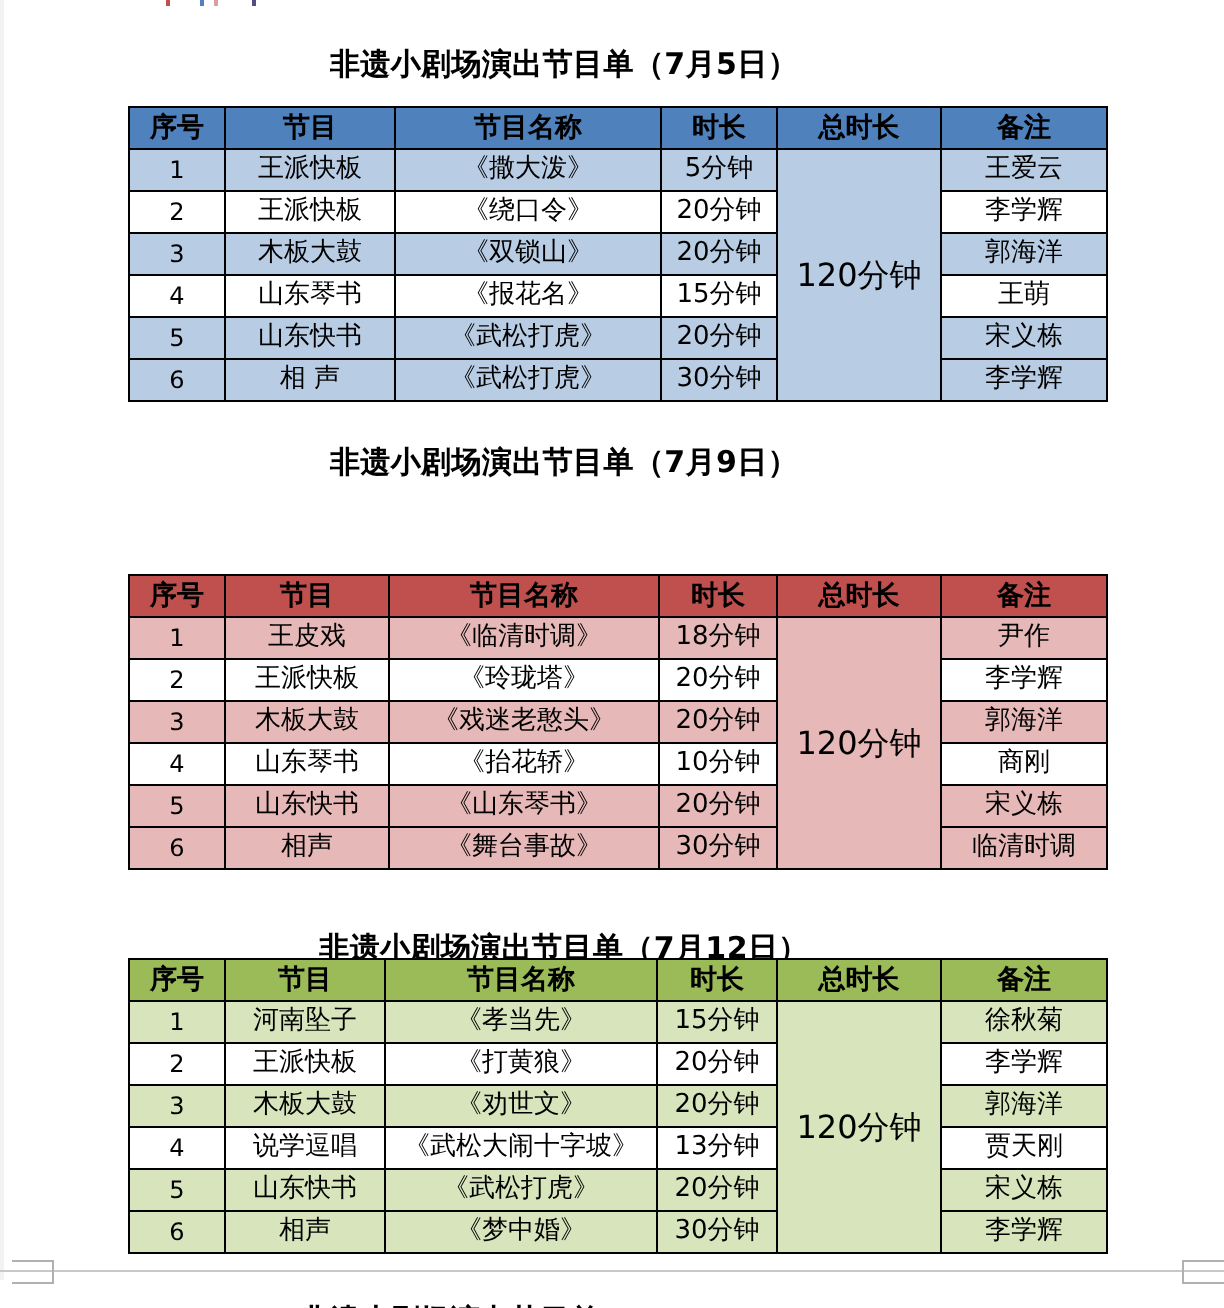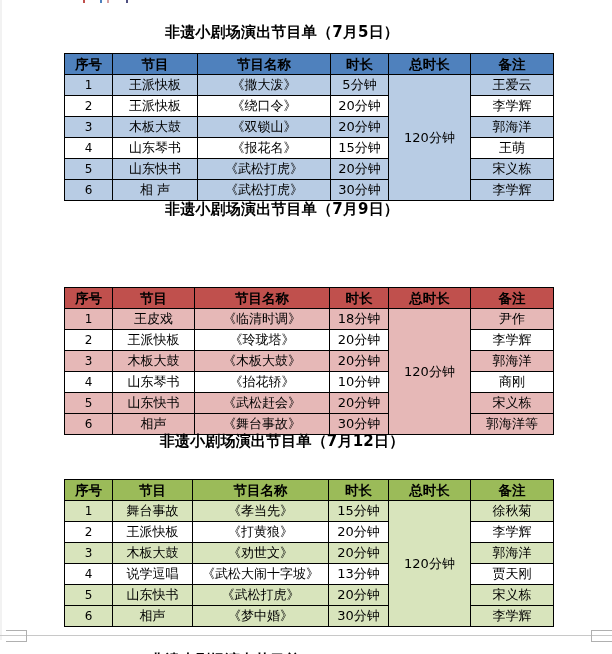--- a/index.html
+++ b/index.html
@@ -26,21 +26,21 @@
     position: absolute; left: 64px; width: 489px;
     border-collapse: collapse; table-layout: fixed;
     font-size: 13px;
   }
   table.sched td, table.sched th {
     border: 1px solid #000; padding: 0; text-align: center;
     height: 20px; line-height: 20px; white-space: nowrap; overflow: hidden;
   }
   table.sched th { font-weight: bold; font-size: 13.5px; }
   table.sched td.idx { font-size: 12px; }
-  table.sched td.total { font-size: 13px; }
+  table.sched td.total { font-size: 16px; }
   .blue th { background: #4f81bd; }
   .blue tr.band td { background: #b8cce4; }
   .blue td.total { background: #b8cce4; }
   .red th { background: #c0504d; }
   .red tr.band td { background: #e6b8b7; }
   .red td.total { background: #e6b8b7; }
   .green th { background: #9bbb59; }
   .green tr.band td { background: #d8e4bc; }
   .green td.total { background: #d8e4bc; }
   tr.plain td { background: #ffffff; }
@@ -131,21 +131,21 @@
   <tr class="band">
     <td class="idx">6</td>
     <td>相 声</td>
     <td>《武松打虎》</td>
     <td>30分钟</td>
     <td>李学辉</td>
   </tr>
 </tbody>
   </table>
 
-<div class="title" style="top:199px">非遗小剧场演出节目单（7月9日）</div>
+<div class="title" style="top:221px">非遗小剧场演出节目单（7月9日）</div>
 <table class="sched red" style="top:287px">
   <colgroup>
       <col style="width:48px">
       <col style="width:82px">
       <col style="width:135px">
       <col style="width:59px">
       <col style="width:82px">
       <col style="width:83px">
     </colgroup>
   <tbody>
@@ -168,70 +168,70 @@
   <tr class="plain">
     <td class="idx">2</td>
     <td>王派快板</td>
     <td>《玲珑塔》</td>
     <td>20分钟</td>
     <td>李学辉</td>
   </tr>
   <tr class="band">
     <td class="idx">3</td>
     <td>木板大鼓</td>
-    <td>《木板大鼓》</td>
+    <td>《戏迷老憨头》</td>
     <td>20分钟</td>
     <td>郭海洋</td>
   </tr>
   <tr class="plain">
     <td class="idx">4</td>
     <td>山东琴书</td>
     <td>《抬花轿》</td>
     <td>10分钟</td>
     <td>商刚</td>
   </tr>
   <tr class="band">
     <td class="idx">5</td>
     <td>山东快书</td>
-    <td>《武松赶会》</td>
+    <td>《山东琴书》</td>
     <td>20分钟</td>
     <td>宋义栋</td>
   </tr>
   <tr class="band">
     <td class="idx">6</td>
     <td>相声</td>
     <td>《舞台事故》</td>
     <td>30分钟</td>
-    <td>郭海洋等</td>
+    <td>临清时调</td>
   </tr>
 </tbody>
   </table>
 
-<div class="title" style="top:431px">非遗小剧场演出节目单（7月12日）</div>
+<div class="title" style="top:464px">非遗小剧场演出节目单（7月12日）</div>
 <table class="sched green" style="top:479px">
   <colgroup>
       <col style="width:48px">
       <col style="width:80px">
       <col style="width:136px">
       <col style="width:60px">
       <col style="width:82px">
       <col style="width:83px">
     </colgroup>
   <tbody>
       <tr>
     <th>序号</th>
     <th>节目</th>
     <th>节目名称</th>
     <th>时长</th>
     <th>总时长</th>
     <th>备注</th>
   </tr>
   <tr class="band">
     <td class="idx">1</td>
-    <td>舞台事故</td>
+    <td>河南坠子</td>
     <td>《孝当先》</td>
     <td>15分钟</td>
     <td class="total" rowspan="6">120分钟</td>
     <td>徐秋菊</td>
   </tr>
   <tr class="plain">
     <td class="idx">2</td>
     <td>王派快板</td>
     <td>《打黄狼》</td>
     <td>20分钟</td>

